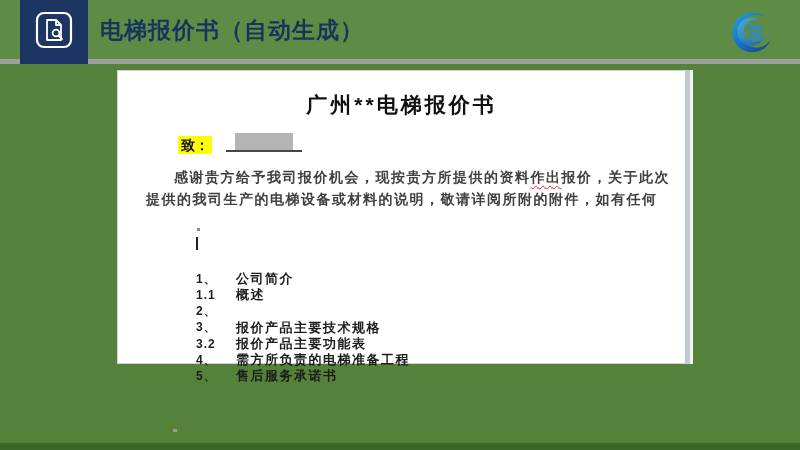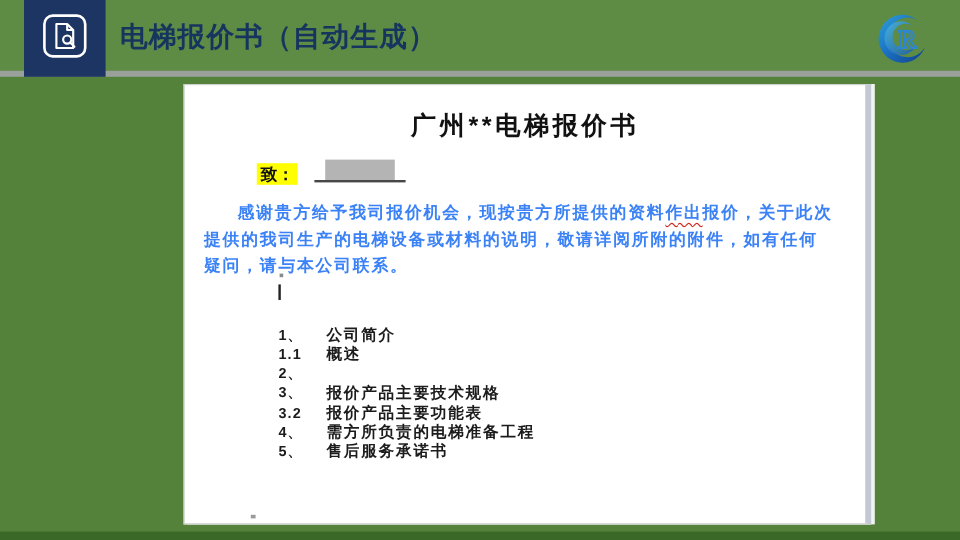--- a/index.html
+++ b/index.html
@@ -36,49 +36,48 @@
   }
 
   
   .bottom-edge {
     position: absolute; left: 0; top: 443px; width: 800px; height: 7px;
     background: #3a6826; z-index: 2;
   }
 
   
   .doc {
-    position: absolute; left: 117px; top: 70px; width: 573px; height: 367px;
+    position: absolute; left: 117px; top: 70px; width: 573px; height: 294px;
     background: #ffffff;
     border: 1px solid #cfd2cf;
     border-right: 5px solid #c3c9d4;
     box-shadow: 3px 0 0 0 #f2f4f1;
     z-index: 3;
     color: #1a1a1a;
-    margin-left: 36px;
   }
   .doc-title {
     position: absolute; top: 20px; left: 0; width: 100%;
     text-align: center; font-size: 21px; font-weight: 700;
     letter-spacing: 3px; color: #111111;
   }
   .zhi-row {
     position: absolute; top: 62px; left: 60px;
     font-size: 14px; font-weight: 700; white-space: nowrap;
   }
   .zhi-hl { background: #ffff00; padding: 1px 3px; color: #111; }
   .redact-wrap {
     display: inline-block; border-bottom: 2px solid #474747;
     padding: 0 9px; margin-left: 14px; line-height: 0;
   }
   .redact { display: inline-block; width: 58px; height: 17px; background: #b4b4b4; }
 
   .paragraph {
-    position: absolute; top: 95px; left: 16px; width: 545px;
+    position: absolute; top: 95px; left: 28px; width: 545px;
     font-size: 14px; font-weight: 700; line-height: 22px;
-    letter-spacing: 1.5px; color: #3b82f6;
+    letter-spacing: 1.5px; color: #404040;
   }
   .par-line { white-space: nowrap; }
   .par-line.first { padding-left: 28px; }
   .misspell { text-decoration: underline wavy #d42a1e 1px; text-underline-offset: 3px; }
 
   .dot-artifact {
     position: absolute; left: 79px; top: 157px; width: 3px; height: 3px;
     background: #8a8a8a;
   }
   .cursor-artifact {
@@ -149,21 +148,20 @@
 
     <div class="doc-title">广州**电梯报价书</div>
 
     <div class="zhi-row">
       <span class="zhi-hl">致：</span><span class="redact-wrap"><span class="redact"></span></span>
     </div>
 
     <div class="paragraph">
       <div class="par-line first"><span>感谢贵方给予我司报价机会，现按贵方所提供的资料</span><span class="misspell">作出</span><span>报价，关于此次</span></div>
       <div class="par-line">提供的我司生产的电梯设备或材料的说明，敬请详阅所附的附件，如有任何</div>
-      <div class="par-line">疑问，请与本公司联系。</div>
     </div>
 
     <div class="dot-artifact"></div>
     <div class="cursor-artifact"></div>
     <div class="bottom-artifact"></div>
 
 
     <div class="toc">
       <div class="toc-row">
           <span class="toc-num">1、</span>

